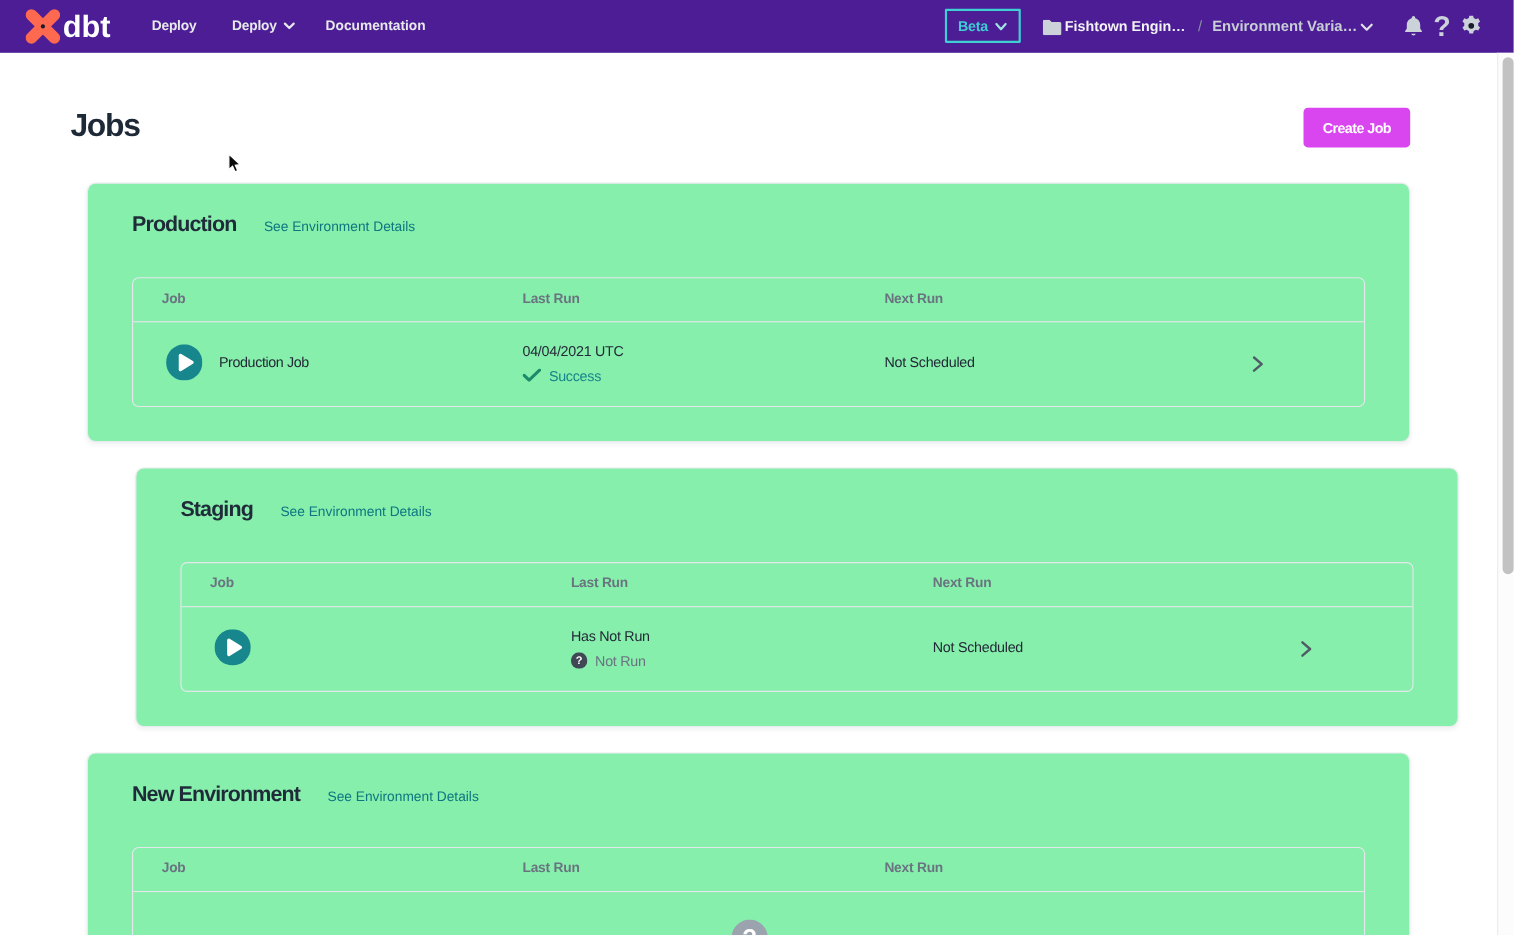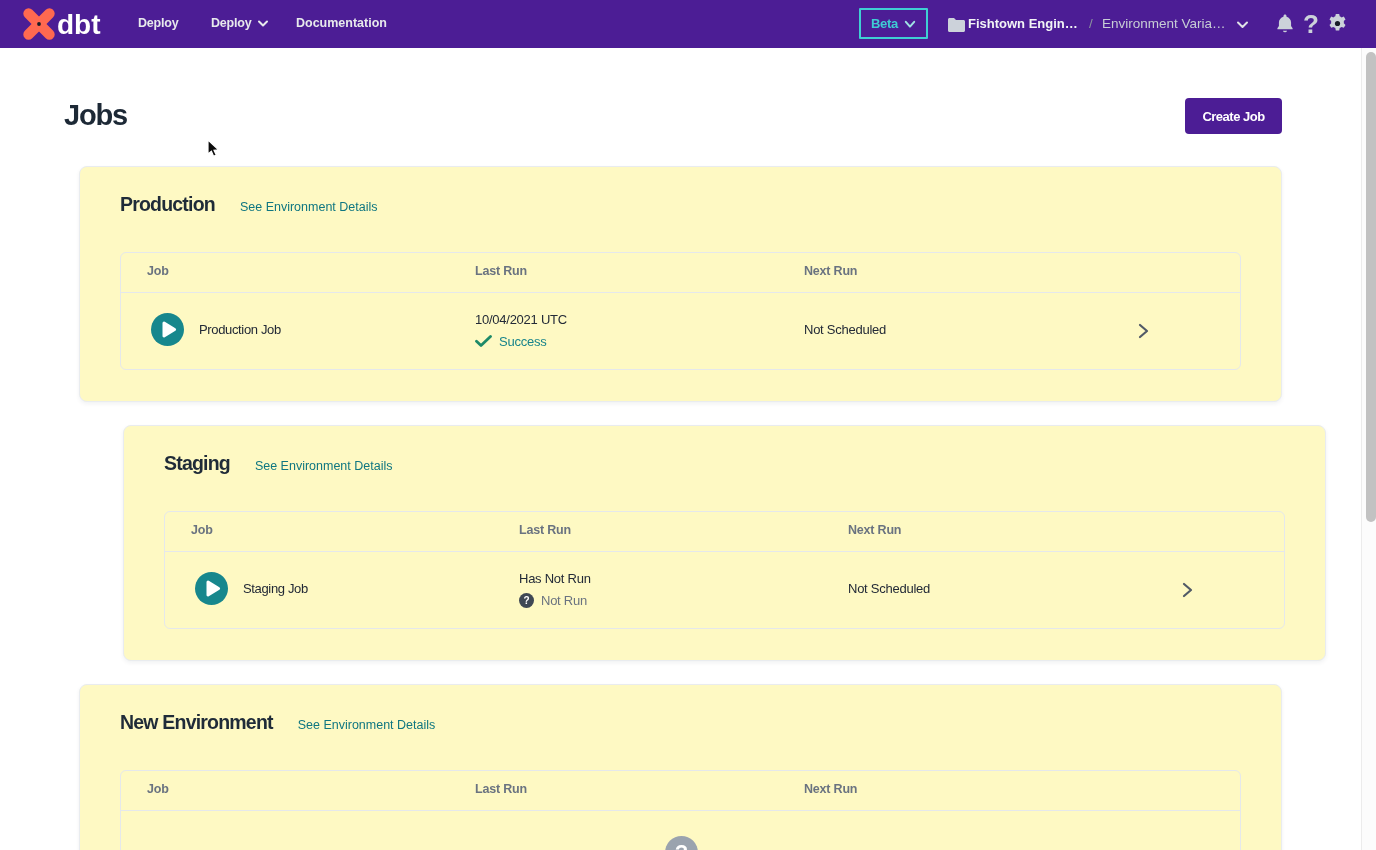--- a/index.html
+++ b/index.html
@@ -14,31 +14,31 @@
 #nl1 { left:138px; }
 #nl2 { left:211px; }
 #nl2c { position:absolute; left:257px; top:19px; }
 #nl3 { left:296px; letter-spacing:0; }
 #beta { position:absolute; left:859px; top:8px; width:69px; height:31px; border:2px solid #3fcfd3; border-radius:1px; }
 #betaTxt { position:absolute; left:10px; top:0; height:28px; line-height:28px; font-size:13px; letter-spacing:-0.3px; font-weight:700; color:#3ecdd3; }
 #betaC { position:absolute; left:43px; top:10px; }
 #folder { position:absolute; left:948px; top:18px; }
 #crumb1 { position:absolute; left:968px; top:0; height:48px; line-height:48px; font-size:13px; font-weight:700; color:#f2f4f6; }
 #slash { position:absolute; left:1089px; top:0; height:48px; line-height:48px; font-size:13.5px; color:#8b939e; }
-#crumb2 { position:absolute; left:1102px; top:0; height:48px; line-height:48px; font-size:13.5px; color:#c7cdd5; }
+#crumb2 { position:absolute; left:1102px; top:0; height:48px; line-height:48px; font-size:13.5px; color:#c7cdd5;font-weight:bold; }
 #crumbC { position:absolute; left:1236px; top:20px; }
 #bell { position:absolute; left:1276px; top:14px; }
 #qm { position:absolute; left:1303px; top:0; height:48px; line-height:48px; font-size:26px; font-weight:700; color:#ccd2da; }
 #gear { position:absolute; left:1328px; top:14px; width:19px; }
 
 
 #jobsH1 { position:absolute; left:64px; top:100px; font-size:29px; line-height:30px; letter-spacing:-1.2px; font-weight:700; color:#1d2936; }
-#createBtn { position:absolute; left:1185px; top:98px; width:97px; height:36px; background:#4c1d95; border-radius:4px; color:#fff; font-size:13px; letter-spacing:-0.5px; font-weight:700; text-align:center; line-height:38px; }
-
-.card { position:absolute; left:79px; width:1203px; height:236px; border:1px solid #e9ecef; border-radius:8px; background:#fef9c3; box-shadow:0 2px 4px rgba(22,35,48,.06); }
+#createBtn { position:absolute; left:1185px; top:98px; width:97px; height:36px; background:#d946ef; border-radius:4px; color:#fff; font-size:13px; letter-spacing:-0.5px; font-weight:700; text-align:center; line-height:38px; }
+
+.card { position:absolute; left:79px; width:1203px; height:236px; border:1px solid #e9ecef; border-radius:8px; background:#86efac; box-shadow:0 2px 4px rgba(22,35,48,.06); }
 #card1 { top:166px; }
 #card2 { top:425px;margin-left:44px; }
 #card3 { top:684px; }
 .chead { position:absolute; left:40px; top:23px; display:flex; align-items:baseline; }
 .chead h2 { font-size:19.5px; line-height:28px; letter-spacing:-0.8px; font-weight:700; color:#1f2b38; }
 .chead a { margin-left:25px; font-size:12.5px; font-weight:400; color:#0f7681; text-decoration:none; }
 .tbox { position:absolute; left:40px; top:85px; width:1121px; height:118px; border:1px solid #e5e8eb; border-radius:6px; }
 .thead { position:relative; height:40px; border-bottom:1px solid #e5e8eb; }
 .thead span { position:absolute; top:0; height:40px; line-height:37px; font-size:12.5px; letter-spacing:-0.2px; font-weight:700; color:#6a7380; }
 .th1 { left:26px; } .th2 { left:354px; } .th3 { left:683px; }
@@ -118,21 +118,21 @@
         <span class="th2">Last Run</span>
         <span class="th3">Next Run</span>
       </div>
     <div class="trow">
       <svg class="play" width="33" height="33" viewBox="0 0 33 33">
           <circle cx="16.5" cy="16.5" r="16.5" fill="#17878d"></circle>
           <path d="M13 10 L23.6 16.5 L13 23 Z" fill="#fff" stroke="#fff" stroke-width="3" stroke-linejoin="round"></path>
         </svg>
       <div class="jobname">Production Job</div>
       <div class="lr">
-        <div class="l1">10/04/2021 UTC</div>
+        <div class="l1">04/04/2021 UTC</div>
         <div class="l2">
           <svg width="17" height="12" viewBox="0 0 17 12">
               <path d="M1.5 6.2 L6 10.5 L15.5 1.5" fill="none" stroke="#1d8a68" stroke-width="2.8" stroke-linecap="round" stroke-linejoin="round"></path>
             </svg>
           <span class="succ">Success</span>
         </div>
       </div>
       <div class="cell3">Not Scheduled</div>
       <svg class="rowchev" width="12" height="16" viewBox="0 0 12 16">
           <path d="M3 2 L10 8 L3 14" fill="none" stroke="#515a67" stroke-width="2.2" stroke-linecap="round" stroke-linejoin="round"></path>
@@ -150,21 +150,20 @@
     <div class="thead">
         <span class="th1">Job</span>
         <span class="th2">Last Run</span>
         <span class="th3">Next Run</span>
       </div>
     <div class="trow">
       <svg class="play" width="33" height="33" viewBox="0 0 33 33">
           <circle cx="16.5" cy="16.5" r="16.5" fill="#17878d"></circle>
           <path d="M13 10 L23.6 16.5 L13 23 Z" fill="#fff" stroke="#fff" stroke-width="3" stroke-linejoin="round"></path>
         </svg>
-      <div class="jobname">Staging Job</div>
       <div class="lr">
         <div class="l1">Has Not Run</div>
         <div class="l2">
           <svg width="15" height="15" viewBox="0 0 15 15">
               <circle cx="7.5" cy="7.5" r="7.5" fill="#3f4854"></circle>
               <text x="7.5" y="11" text-anchor="middle" font-family="Liberation Sans" font-size="10" font-weight="bold" fill="#fff">?</text>
             </svg>
           <span class="notrun">Not Run</span>
         </div>
       </div>

